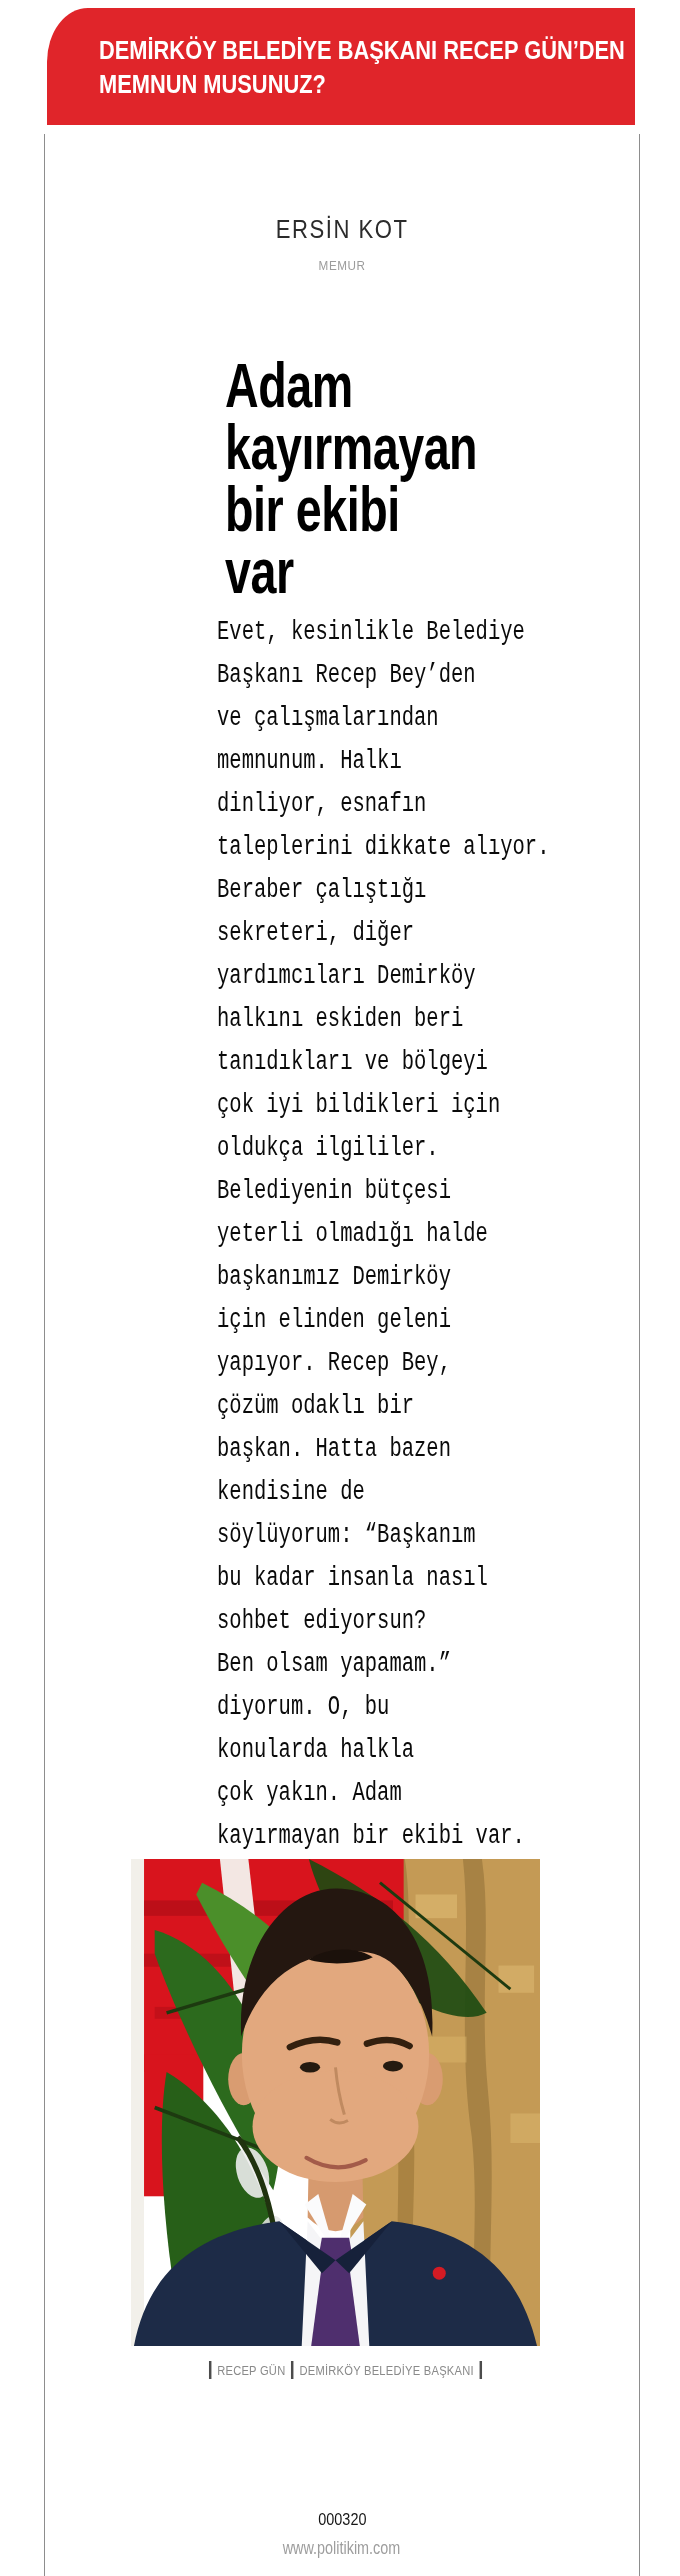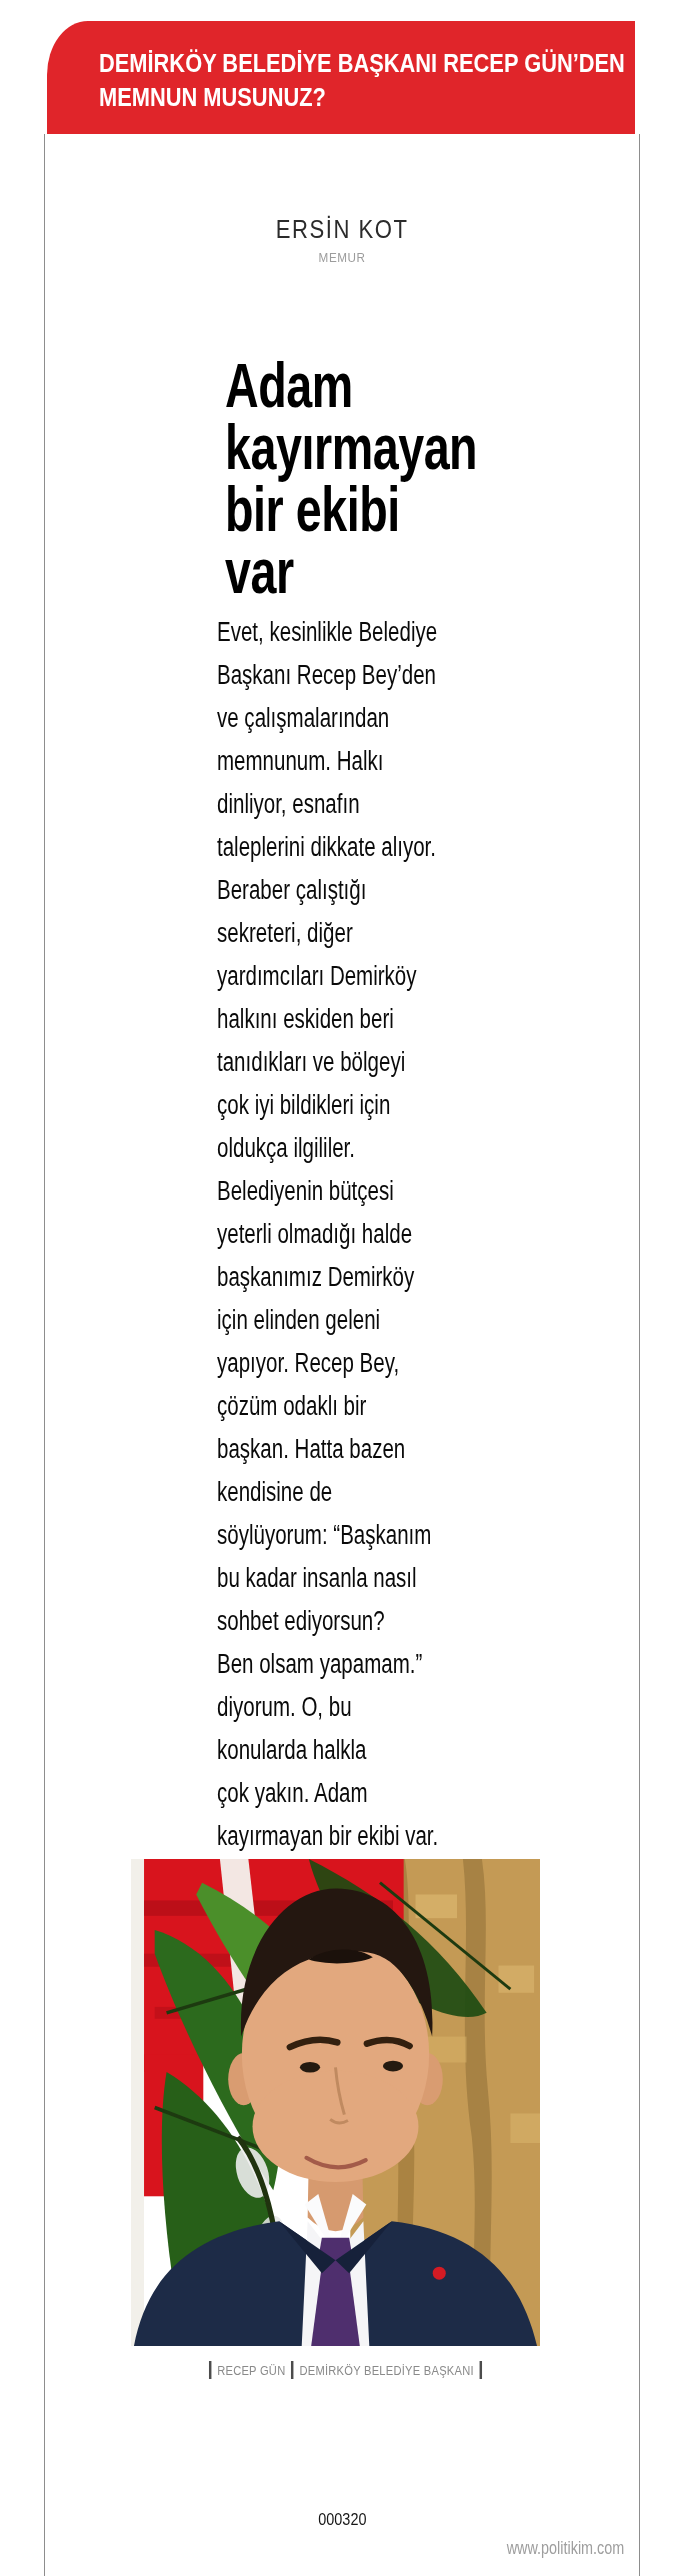--- a/index.html
+++ b/index.html
@@ -1,61 +1,61 @@
 <!DOCTYPE html>
 <html style="font-size:9.5px"><head>
 <meta charset="utf-8">
 <style>
   html,body{margin:0;padding:0;background:#ffffff;}
   .page{position:relative;width:681px;height:2576px;background:#ffffff;overflow:hidden;
         font-family:"Liberation Sans", sans-serif;}
 
   
-  .banner{position:absolute;left:47px;top:21px;width:588px;height:117px;
+  .banner{position:absolute;left:47px;top:8px;width:588px;height:117px;
           border-top-left-radius:41px 54px;background:#e0252a;}
   .banner-text{padding:25px 18px 0 52px;}
   .banner-line{color:#ffffff;font-weight:bold;font-size:26px;line-height:34px;
                white-space:nowrap;transform:scaleX(0.84);transform-origin:0 0;
                letter-spacing:0px;}
 
   
   .card{position:absolute;left:44px;top:134px;width:594px;height:2442px;
         background:#ffffff;border-left:0.6px solid #8d8d8d;border-right:0.6px solid #8d8d8d;}
 
   .person-name{position:absolute;top:80px;left:0;width:100%;text-align:center;text-decoration:underline;}
   .person-name span{display:inline-block;font-size:26px;font-weight:100;color:#2b2b2b;
                     letter-spacing:1.8px;transform:scaleX(0.85);white-space:nowrap;}
-  .person-role{position:absolute;top:116px;left:0;width:100%;text-align:center;}
+  .person-role{position:absolute;top:124px;left:0;width:100%;text-align:center;}
   .person-role span{display:inline-block;font-size:13px;color:#9c9c9c;letter-spacing:0.6px;
                     transform:scaleX(0.9);white-space:nowrap;}
 
   
   .headline{position:absolute;left:180px;top:220px;line-height:62px;}
   .headline-line{font-size:63px;font-weight:bold;color:#000;white-space:nowrap;
                  transform:scaleX(0.74);transform-origin:0 0;letter-spacing:-0.6px;}
 
   
-  .bodytext{position:absolute;left:172px;top:477px;line-height:43px;}
+  .bodytext{position:absolute;left:172px;top:477px;line-height:43px;font-family:Liberation Mono, monospace;}
   .body-line{font-size:27px;color:#0a0a0a;white-space:nowrap;
              transform:scaleX(0.76);transform-origin:0 50%;}
 
   
   .photo{position:absolute;left:86px;top:1725px;width:409px;height:487px;overflow:hidden;}
   .photo svg{display:block;width:100%;height:100%;}
 
   
   .caption{position:absolute;top:2227px;left:4px;width:100%;text-align:center;}
   .caption-inner{display:inline-flex;align-items:center;gap:7px;transform:scaleX(0.82);}
   .caption-bar{display:inline-block;width:3px;height:18px;background:#4c4c4c;}
   .caption-text{font-size:13.6px;color:#8a8a8a;letter-spacing:0.3px;white-space:nowrap;}
 
   
   .footer-code{position:absolute;top:2376px;left:0;width:100%;text-align:center;}
   .footer-code span{display:inline-block;font-size:17px;color:#161616;transform:scaleX(0.85);}
-  .footer-url{position:absolute;top:2404px;left:0;width:100%;text-align:right;}
+  .footer-url{position:absolute;top:2404px;left:0;width:100%;text-align:center;}
   .footer-url span{display:inline-block;font-size:18px;color:#9e9e9e;transform:scaleX(0.8);}
 </style>
 </head>
 <body>
 
 <div class="page">
 
   <div class="banner" style="background: rgb(224, 37, 42);">
     <div class="banner-text">
         <div class="banner-line">DEMİRKÖY BELEDİYE BAŞKANI RECEP GÜN’DEN</div>

